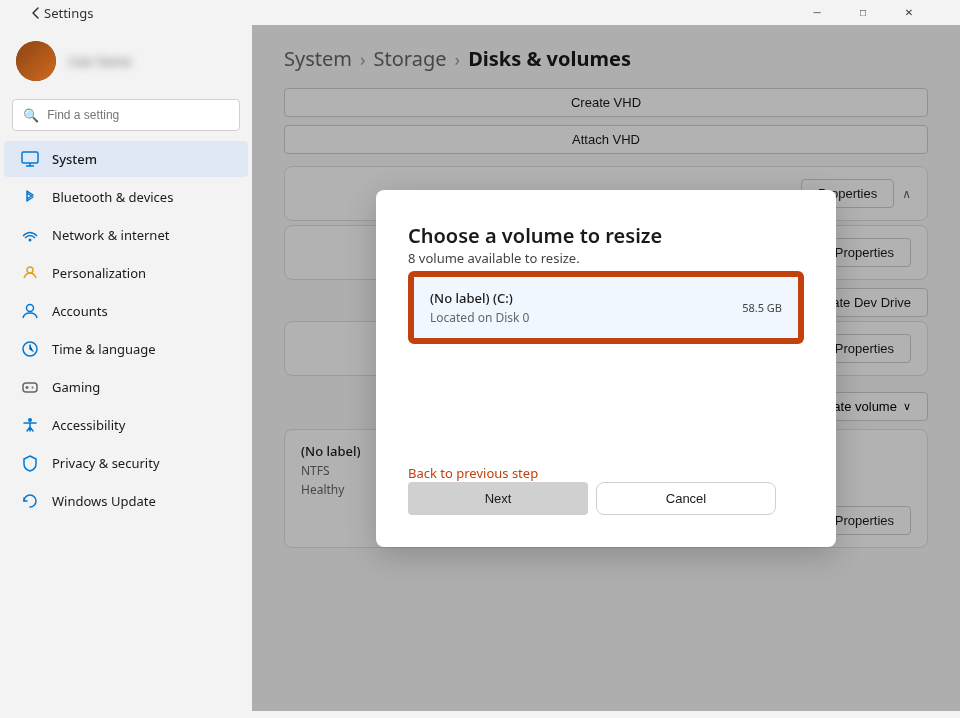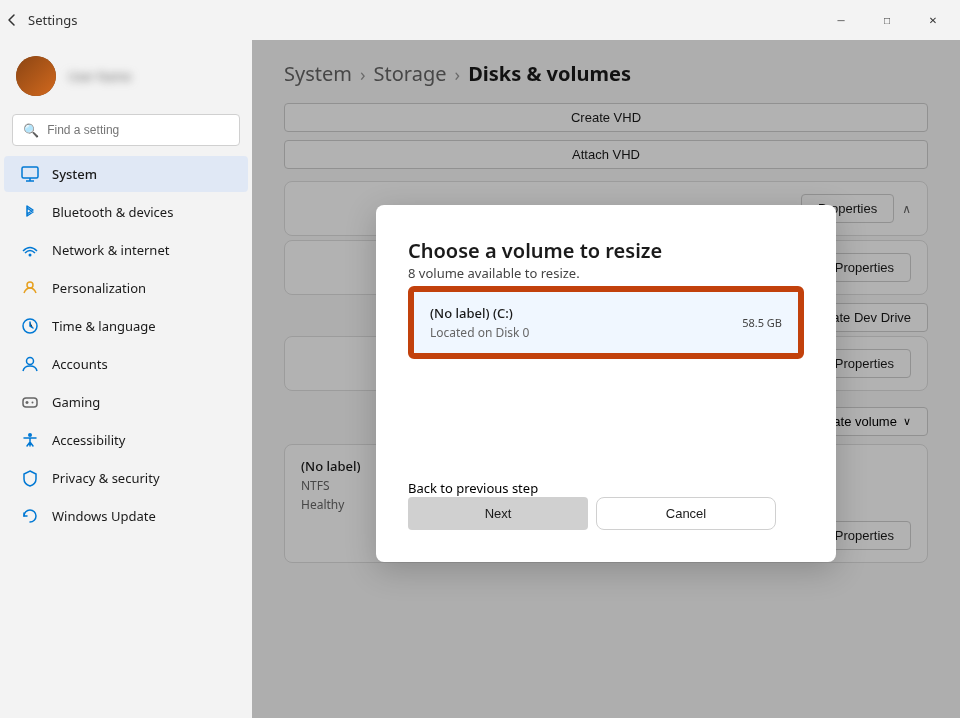--- a/index.html
+++ b/index.html
@@ -7,26 +7,25 @@
       font-family: 'Segoe UI', system-ui, sans-serif;
       background: #f3f3f3;
       width: 960px;
       height: 718px;
       overflow: hidden;
       position: relative;
     }
 
     
     .titlebar {
-      height: 40px;
+      height: 25px;
       background: #f3f3f3;
       display: flex;
       align-items: center;
-      padding: 0 4px;
-      gap: 8px;
+      padding: 0 28px;
     }
     .titlebar-controls {
       margin-left: auto;
       display: flex;
       gap: 0;
     }
     .titlebar-btn {
       width: 46px;
       height: 32px;
       display: flex;
@@ -226,21 +225,21 @@
     }
 
     .volume-option-left {}
     .volume-label { font-size: 13px; font-weight: 500; color: #1a1a1a; }
     .volume-sublabel { font-size: 12px; color: #666; margin-top: 2px; }
     .volume-size { font-size: 11px; color: #444; }
 
     .dialog-spacer { flex: 1; min-height: 120px; }
 
     .back-link {
-      color: #000000;
+      color: #c2410c;
       font-size: 13px;
       cursor: pointer;
       text-decoration: none;
     }
 
     .dialog-footer {
       display: flex;
       gap: 8px;
       justify-content: flex-start;
     }
@@ -352,35 +351,35 @@
             <circle cx="9" cy="6" r="3" fill="none" stroke="#e6a020" stroke-width="1.5"></circle>
           </svg>
       </span>
       <span>Personalization</span>
     </div>
 
 
     <div class="nav-item">
       <span class="nav-icon">
         <svg width="18" height="18" viewBox="0 0 18 18">
+            <circle cx="9" cy="6" r="3.5" fill="none" stroke="#0078d4" stroke-width="1.5"></circle>
+            <path d="M2 16 Q3 11 9 11 Q15 11 16 16" fill="none" stroke="#0078d4" stroke-width="1.5"></path>
+          </svg>
+      </span>
+      <span>Accounts</span>
+    </div>
+
+    <div class="nav-item">
+      <span class="nav-icon">
+        <svg width="18" height="18" viewBox="0 0 18 18">
             <circle cx="9" cy="9" r="7" fill="none" stroke="#0078d4" stroke-width="1.5"></circle>
             <path d="M9 5v4l3 2" stroke="#0078d4" stroke-width="1.5" stroke-linecap="round"></path>
           </svg>
       </span>
       <span>Time &amp; language</span>
-    </div>
-
-    <div class="nav-item">
-      <span class="nav-icon">
-        <svg width="18" height="18" viewBox="0 0 18 18">
-            <circle cx="9" cy="6" r="3.5" fill="none" stroke="#0078d4" stroke-width="1.5"></circle>
-            <path d="M2 16 Q3 11 9 11 Q15 11 16 16" fill="none" stroke="#0078d4" stroke-width="1.5"></path>
-          </svg>
-      </span>
-      <span>Accounts</span>
     </div>
 
     <div class="nav-item">
       <span class="nav-icon">
         <svg width="18" height="18" viewBox="0 0 18 18">
             <rect x="2" y="5" width="14" height="9" rx="3" fill="none" stroke="#666" stroke-width="1.5"></rect>
             <line x1="6" y1="8" x2="6" y2="11" stroke="#666" stroke-width="1.5"></line>
             <line x1="4.5" y1="9.5" x2="7.5" y2="9.5" stroke="#666" stroke-width="1.5"></line>
             <circle cx="11.5" cy="9.5" r="1" fill="#666"></circle>
           </svg>

